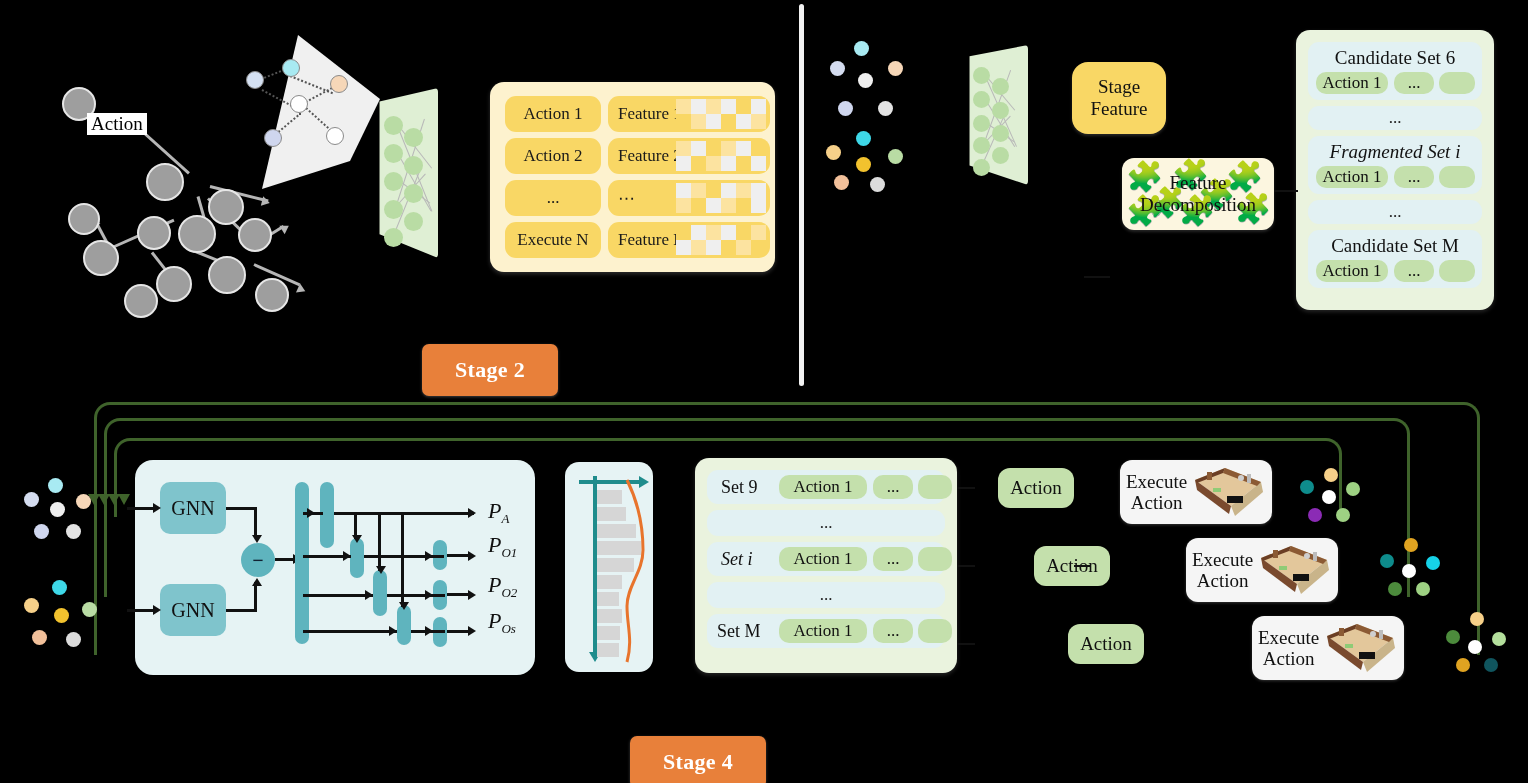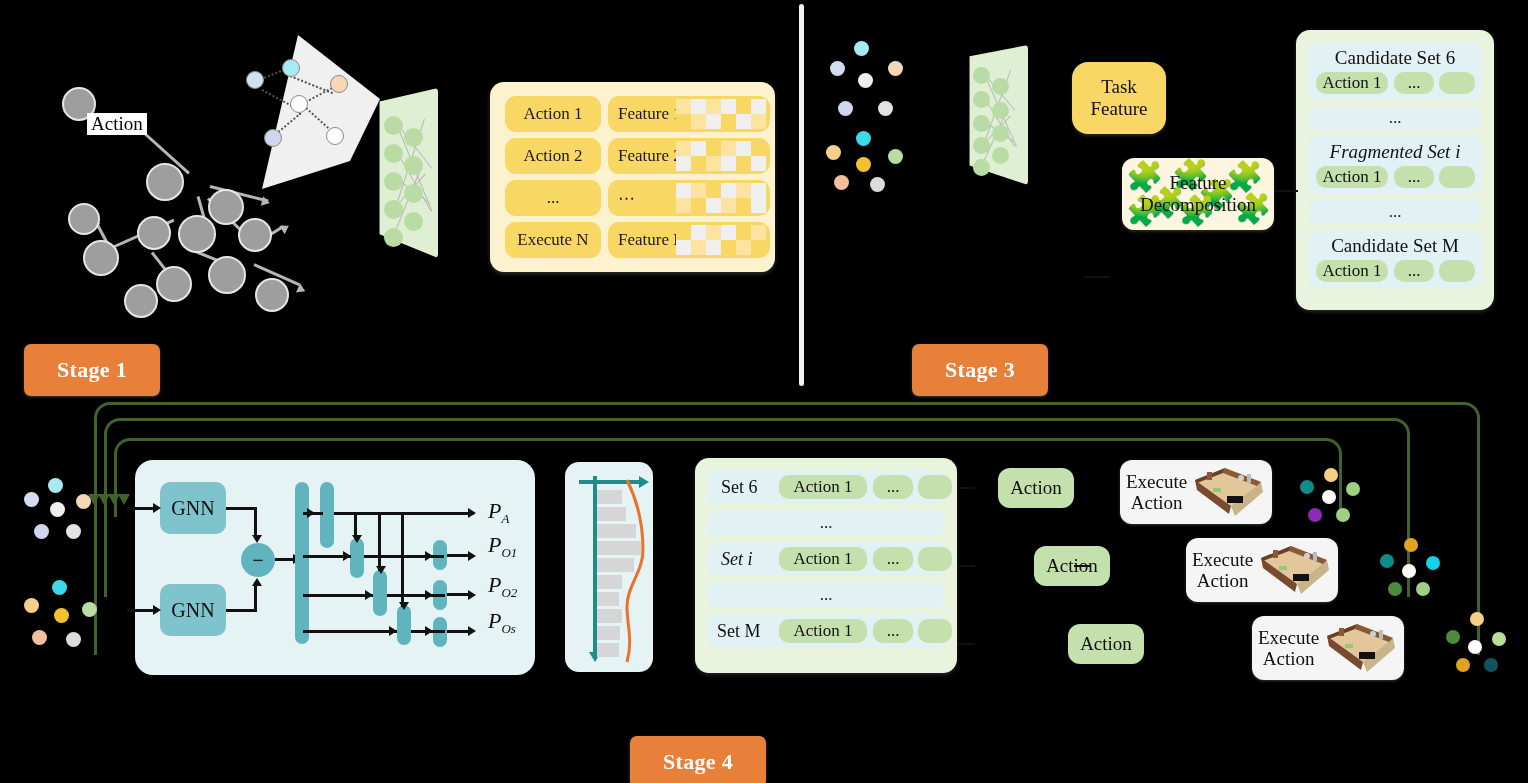--- a/index.html
+++ b/index.html
@@ -346,21 +346,21 @@
     <div class="nncell" style="left:13px;top:70px;width:17px;height:17px;"></div>
     <div class="nncell" style="left:13px;top:92px;width:17px;height:17px;"></div>
     <div class="nncell" style="left:13px;top:114px;width:17px;height:17px;"></div>
     <div class="nncell" style="left:32px;top:33px;width:17px;height:17px;"></div>
     <div class="nncell" style="left:32px;top:57px;width:17px;height:17px;"></div>
     <div class="nncell" style="left:32px;top:80px;width:17px;height:17px;"></div>
     <div class="nncell" style="left:32px;top:102px;width:17px;height:17px;"></div>
   </div>
 
   <div class="ybox" style="left:1072px;top:62px;width:94px;height:72px;flex-direction:column;">
-    <span>Task</span>
+    <span>Stage</span>
     <span>Feature</span>
   </div>
 
   <div class="puzbox" style="left:1122px;top:158px;width:152px;height:72px;">
     <span class="puz" style="left:4px;top:4px;color:#F2C22E;">🧩</span>
     <span class="puz" style="left:26px;top:30px;color:#F2C22E;">🧩</span>
     <span class="puz" style="left:4px;top:38px;color:#F2C22E;">🧩</span>
     <span class="puz" style="left:50px;top:2px;color:#B9DCA4;">🧩</span>
     <span class="puz" style="left:76px;top:22px;color:#8FCB76;">🧩</span>
     <span class="puz" style="left:56px;top:38px;color:#8FCB76;">🧩</span>
@@ -394,22 +394,21 @@
 
     <div class="grow" style="left:12px;top:200px;width:174px;height:58px;">
       <div class="gtitle" style="top:5px;">Candidate Set M</div>
       <div class="gpill" style="left:8px;top:30px;width:72px;height:22px;">Action 1</div>
       <div class="gpill" style="left:86px;top:30px;width:40px;height:22px;">...</div>
       <div class="gpill" style="left:131px;top:30px;width:36px;height:22px;"></div>
     </div>
   </div>
   <div class="connector" style="left:1274px;top:190px;width:24px;"></div>
 
-  <div class="abs stage-badge" style="left:24px;top:344px;width:104px;height:40px;">Stage 1</div>
-  <div class="abs stage-badge" style="left:912px;top:344px;width:104px;height:40px;">Stage 3</div>
+  <div class="abs stage-badge" style="left:422px;top:344px;width:104px;height:40px;">Stage 2</div>
 
   <div class="fcorner" style="left:94px;top:402px;width:1380px;height:250px;border-bottom:none;border-radius:16px 16px 0 0;"></div>
   <div class="fcorner" style="left:104px;top:418px;width:1300px;height:176px;border-bottom:none;border-radius:16px 16px 0 0;"></div>
   <div class="fcorner" style="left:114px;top:438px;width:1222px;height:76px;border-bottom:none;border-radius:16px 16px 0 0;"></div>
   <div class="farrow" style="left:88px;top:494px;"></div>
   <div class="farrow" style="left:98px;top:494px;"></div>
   <div class="farrow" style="left:108px;top:494px;"></div>
   <div class="farrow" style="left:118px;top:494px;"></div>
 
   <div class="cluster" style="left:14px;top:478px;width:80px;height:60px;">
@@ -517,21 +516,21 @@
     <div class="hbar" style="left:32px;top:147px;width:25px;height:14px;"></div>
     <div class="hbar" style="left:32px;top:164px;width:23px;height:14px;"></div>
     <div class="hbar" style="left:32px;top:181px;width:22px;height:14px;"></div>
     <svg style="position:absolute;left:0;top:0;" width="88" height="210" viewBox="0 0 88 210">
       <path d="M62 18 C 74 42, 78 66, 78 88 C 78 110, 62 124, 62 144 C 62 164, 68 178, 62 200" fill="none" stroke="#E8742C" stroke-width="3"></path>
     </svg>
   </div>
 
   <div class="gpanel" style="left:695px;top:458px;width:262px;height:215px;">
     <div class="grow" style="left:12px;top:12px;width:238px;height:34px;">
-      <div class="abs" style="left:14px;top:7px;font-size:18px;color:#111;">Set 6</div>
+      <div class="abs" style="left:14px;top:7px;font-size:18px;color:#111;">Set 9</div>
       <div class="gpill" style="left:72px;top:5px;width:88px;height:24px;">Action 1</div>
       <div class="gpill" style="left:166px;top:5px;width:40px;height:24px;">...</div>
       <div class="gpill" style="left:211px;top:5px;width:34px;height:24px;"></div>
     </div>
     <div class="grow dots" style="left:12px;top:52px;width:238px;height:26px;">...</div>
     <div class="grow" style="left:12px;top:84px;width:238px;height:34px;">
       <div class="abs" style="left:14px;top:7px;font-size:18px;color:#111;font-style:italic;">Set i</div>
       <div class="gpill" style="left:72px;top:5px;width:88px;height:24px;">Action 1</div>
       <div class="gpill" style="left:166px;top:5px;width:40px;height:24px;">...</div>
       <div class="gpill" style="left:211px;top:5px;width:34px;height:24px;"></div>

